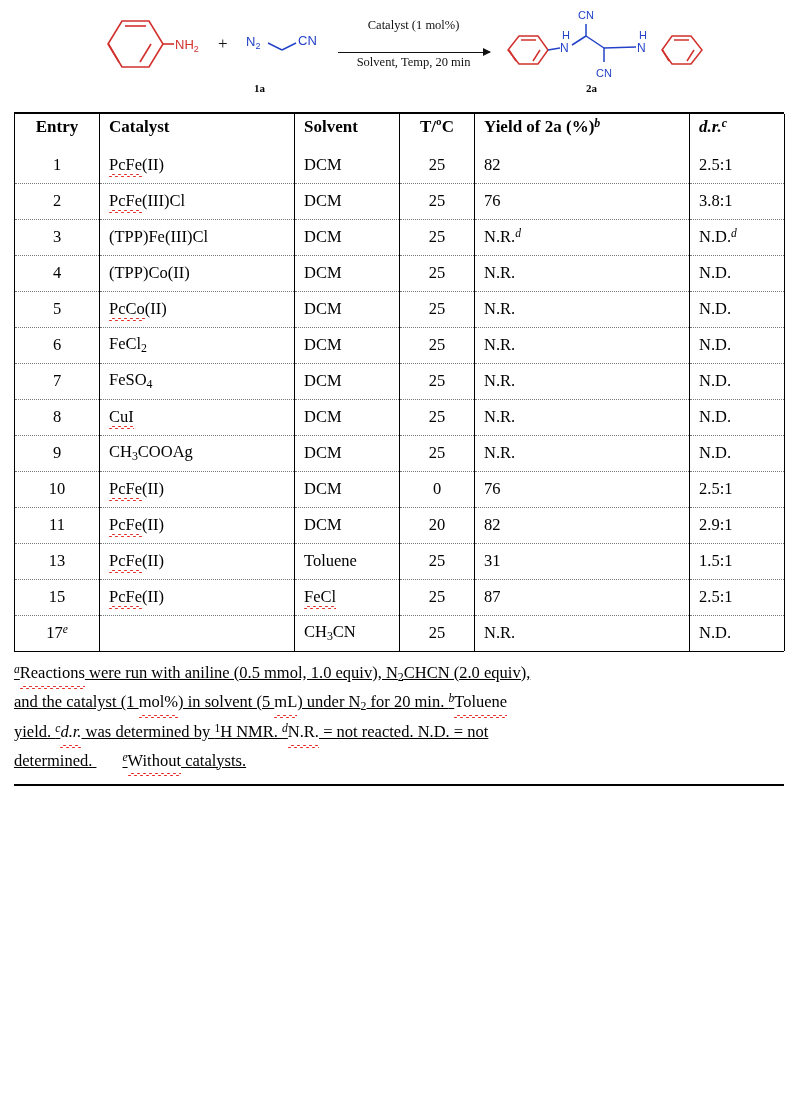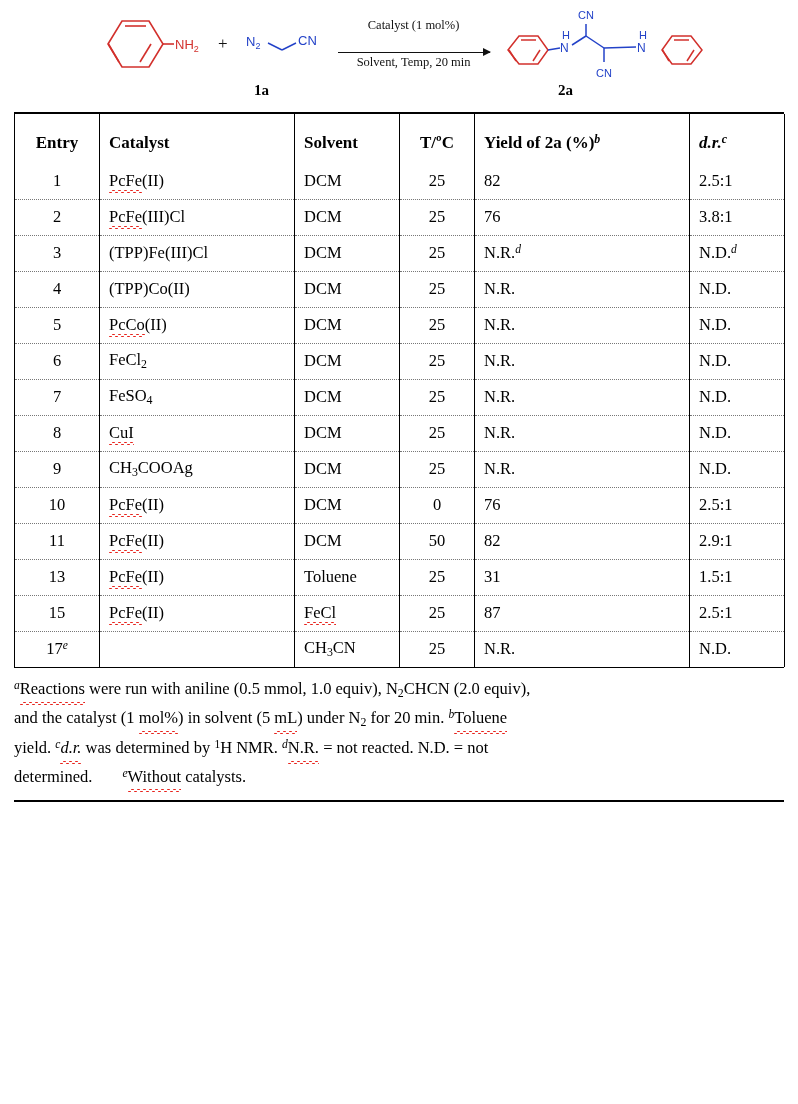--- a/index.html
+++ b/index.html
@@ -80,25 +80,25 @@
     margin-top: 2px;
     white-space: nowrap;
   }
 
   .labels {
     position: absolute;
     top: 82px;
     left: 0;
     right: 0;
     height: 20px;
-    font-size: 15px;
+    font-size: 11px;
     font-weight: bold;
   }
   .lbl-1a { position: absolute; left: 240px; top: 0; }
-  .lbl-2a { position: absolute; left: 544px; top: 0; text-align: center; }
+  .lbl-2a { position: absolute; left: 572px; top: 0; text-align: center; }
 
   
   svg { display: block; overflow: visible; }
 
   
   table.data {
     border-collapse: collapse;
     width: 770px;
     margin: 0 14px;
     table-layout: fixed;
@@ -117,21 +117,21 @@
     border-bottom: none;
     padding: 6px 9px;
     font-size: 16.5px;
     vertical-align: middle;
     text-align: left;
     height: 23px;
   }
   table.data tr.head th {
     font-weight: bold;
     font-size: 17px;
-    padding-top: 18px;
+    padding-top: 2px;
     padding-bottom: 9px;
   }
   table.data tr.head th.entry,
   table.data tr.head th.t { text-align: center; }
   table.data td.entry { text-align: center; }
   table.data td.t { text-align: center; }
 
   
   .rule-top, .rule-head, .rule-bottom-body, .rule-bottom {
     width: 770px;
@@ -173,20 +173,21 @@
     background-repeat: repeat-x;
   }
 
   
   .notes {
     width: 770px;
     margin: 8px 14px 0;
     font-size: 16.5px;
     line-height: 1.62;
     text-align: justify;
+    text-decoration: underline;
   }
   .notes p { margin: 0 0 2px 0; }
   .sp { display: inline-block; width: 26px; }
 </style>
 </head>
 <body>
 
 <div class="page">
 
   <div class="scheme">
@@ -364,21 +365,21 @@
           <td><span class="sq">PcFe</span>(II)</td>
           <td>DCM</td>
           <td class="t">0</td>
           <td>76</td>
           <td>2.5:1</td>
         </tr>
         <tr class="rowline">
           <td class="entry">11</td>
           <td><span class="sq">PcFe</span>(II)</td>
           <td>DCM</td>
-          <td class="t">50</td>
+          <td class="t">20</td>
           <td>82</td>
           <td>2.9:1</td>
         </tr>
         <tr class="rowline">
           <td class="entry">13</td>
           <td><span class="sq">PcFe</span>(II)</td>
           <td>Toluene</td>
           <td class="t">25</td>
           <td>31</td>
           <td>1.5:1</td>

